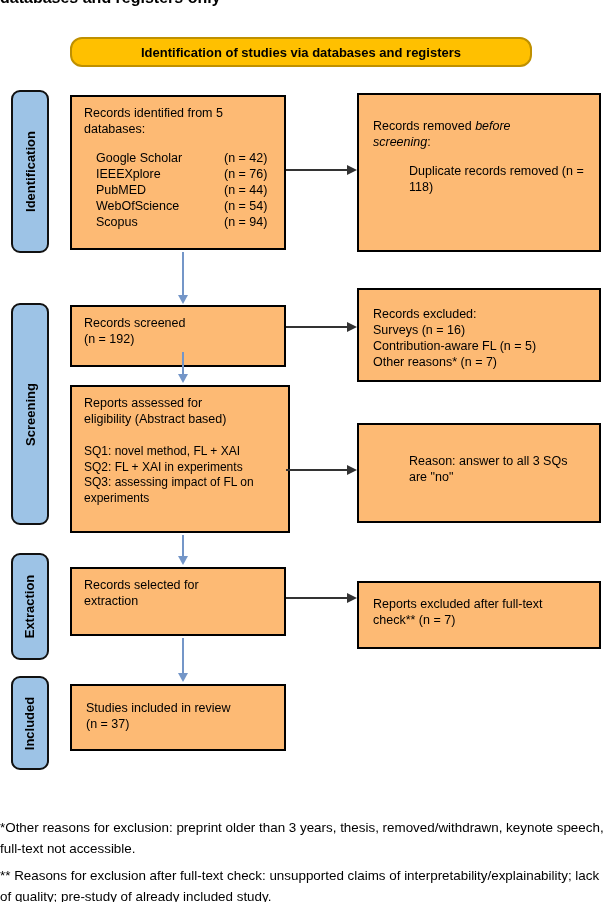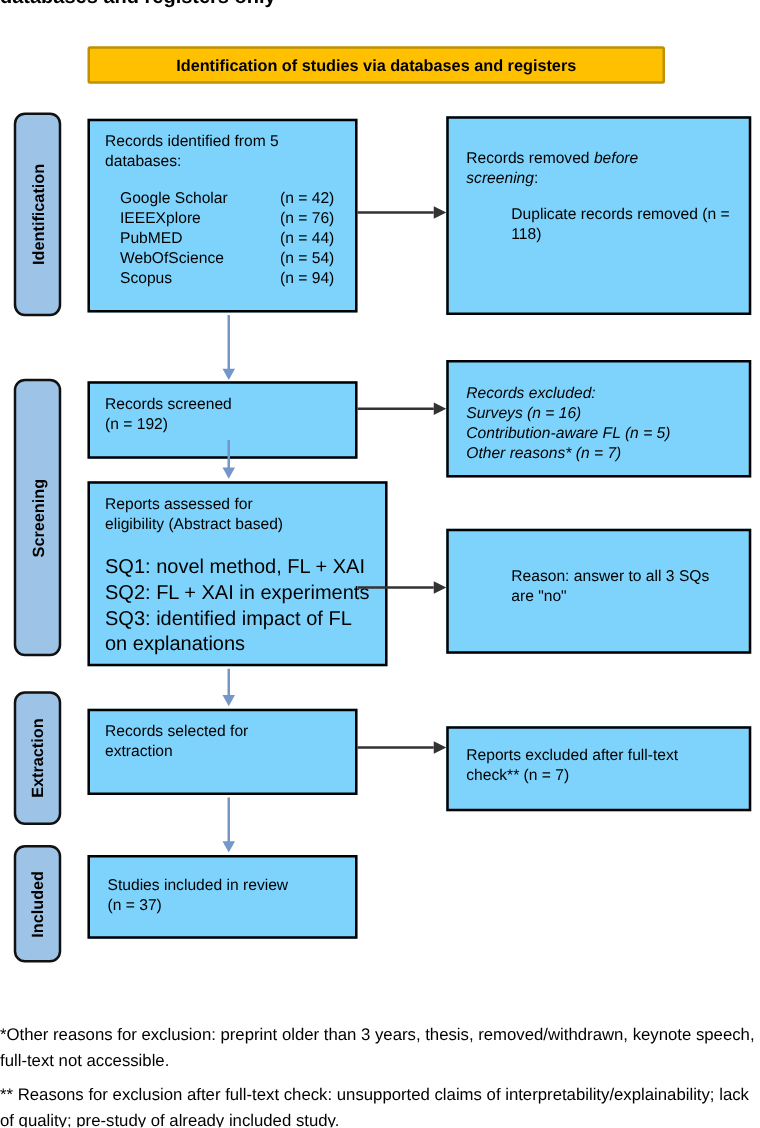--- a/index.html
+++ b/index.html
@@ -21,21 +21,21 @@
     font-size: 16px;
     font-weight: bold;
     white-space: nowrap;
   }
   .banner {
     position: absolute;
     left: 70px; top: 37px;
     width: 462px; height: 30px;
     background: #FFC000;
     border: 2px solid #BF9000;
-    border-radius: 2px;
+    border-radius: 12px;
     display: flex; align-items: center; justify-content: center;
     font-size: 13px; font-weight: bold;
   }
   .stage {
     position: absolute;
     left: 11px; width: 38px;
     background: #9DC3E6;
     border: 2px solid #111;
     border-radius: 9px;
     display: flex; align-items: center; justify-content: center;
@@ -45,47 +45,47 @@
     white-space: nowrap;
     font-size: 13px; font-weight: bold;
   }
   .stage-identification { top: 90px;  height: 163px; }
   .stage-screening      { top: 303px; height: 222px; }
   .stage-extraction     { top: 553px; height: 107px; }
   .stage-included       { top: 676px; height: 94px; }
 
   .fbox {
     position: absolute;
-    background: #7dd3fc;
+    background: #fdba74;
     border: 2px solid #000;
     font-size: 12.5px;
     line-height: 1.28;
   }
   .fbox .pad { padding: 8px 12px; }
 
   .box-records-identified { left: 70px; top: 95px;  width: 216px; height: 155px; }
   .box-records-removed    { left: 357px; top: 93px; width: 244px; height: 159px; }
   .box-records-screened   { left: 70px; top: 305px; width: 216px; height: 62px; }
   .box-records-excluded   { left: 357px; top: 288px; width: 244px; height: 94px; }
-  .box-reports-assessed   { left: 70px; top: 385px; width: 240px; height: 148px; }
+  .box-reports-assessed   { left: 70px; top: 385px; width: 220px; height: 148px; }
   .box-reports-excluded   { left: 357px; top: 423px; width: 244px; height: 100px; }
   .box-records-selected   { left: 70px; top: 567px; width: 216px; height: 69px; }
   .box-reports-excluded-ft{ left: 357px; top: 565px; width: 244px; height: 68px; margin-top: 16px; }
   .box-studies-included   { left: 70px; top: 684px; width: 216px; height: 67px; border-width: 2.5px; }
 
   .db-list { margin-top: 13px; margin-left: 12px; }
   .db-row  { display: flex; }
   .db-row .db-name  { width: 128px; }
   .indent-block { margin-left: 36px; margin-top: 13px; }
   .pad-removed { padding: 23px 14px 8px 14px; }
-  .pad-excluded { padding: 16px 14px 8px 14px; font-style: italic; }
+  .pad-excluded { padding: 16px 14px 8px 14px; }
   .pad-reports-excluded { padding: 15px 14px 8px 14px; }
   .pad-ft { padding: 13px 14px 8px 14px; }
   .pad-included { padding: 14px 14px 8px 14px; }
-  .sq-block { margin-top: 17px; font-size: 16px; line-height: 1.3; }
+  .sq-block { margin-top: 17px; font-size: 12px; line-height: 1.3; }
   .em { font-style: italic; margin-top: 44px; }
 
   .v-arrow { position: absolute; width: 2px; background: #7496C8; left: 182px; }
   .v-arrow-head {
     position: absolute; left: 178px;
     width: 0; height: 0;
     border-left: 5px solid transparent;
     border-right: 5px solid transparent;
     border-top: 9px solid #7496C8;
   }
@@ -184,21 +184,21 @@
     </div>
   </div>
 
   <div class="fbox box-reports-assessed">
     <div class="pad">
       <div>Reports assessed for</div>
       <div>eligibility (Abstract based)</div>
       <div class="sq-block">
         <div>SQ1: novel method, FL + XAI</div>
         <div>SQ2: FL + XAI in experiments</div>
-        <div>SQ3: identified impact of FL on explanations</div>
+        <div>SQ3: assessing impact of FL on experiments</div>
       </div>
     </div>
   </div>
 
   <div class="fbox box-reports-excluded">
     <div class="pad-reports-excluded">
       <div class="indent-block">Reason: answer to all 3 SQs are "no"</div>
     </div>
   </div>
 

